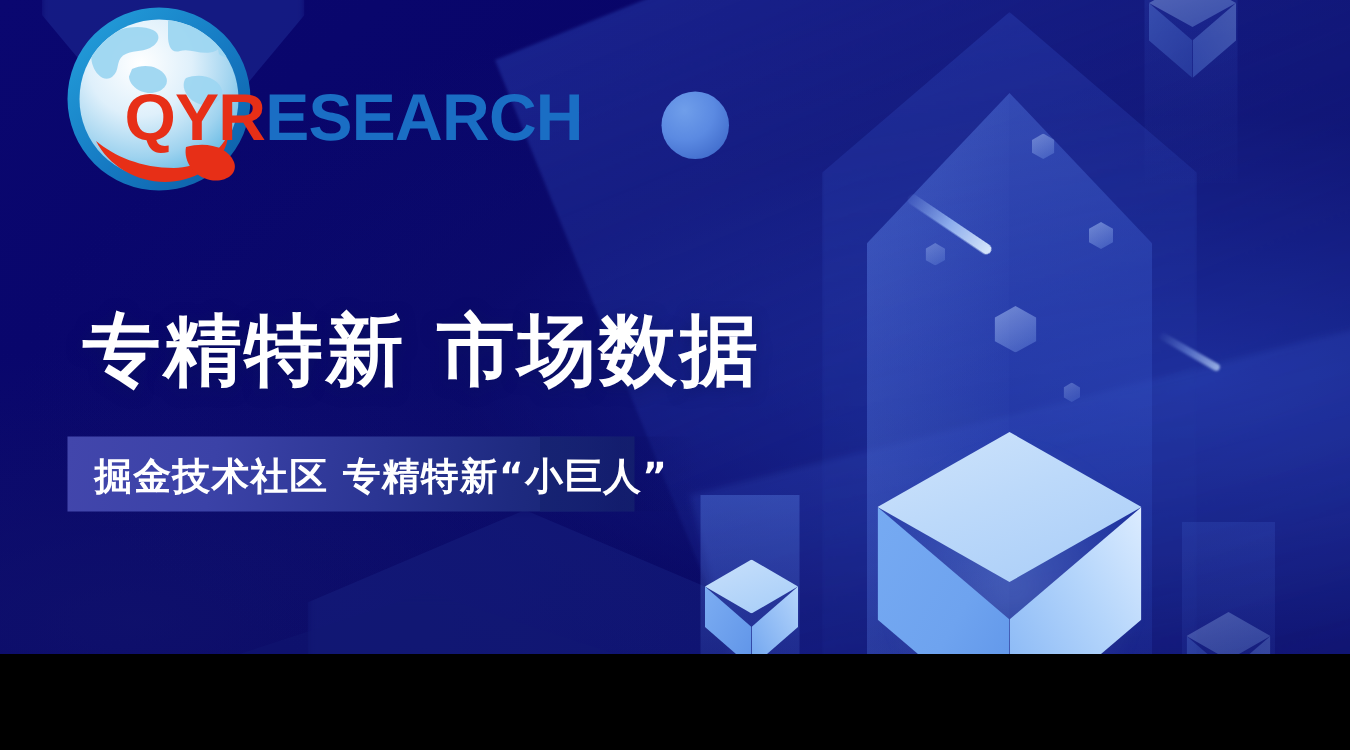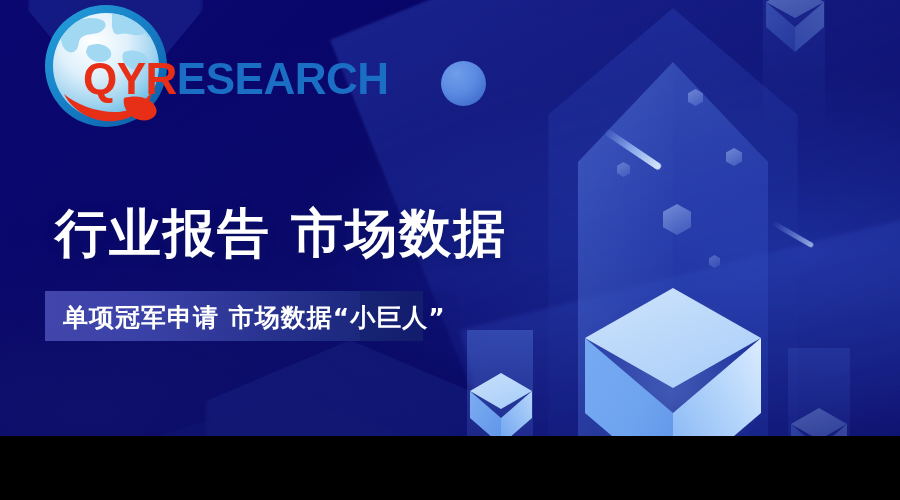--- a/index.html
+++ b/index.html
@@ -417,21 +417,21 @@
                C118 100 104 110 88 110 C66 110 48 102 36 92 Z" fill="#e72f17"></path>
       <path d="M96 96 C110 92 124 96 128 106 C131 114 122 120 112 118
                C102 116 94 106 96 96 Z" fill="#e72f17"></path>
     </svg>
 
     <div class="logo-text">
       <span class="logo-qyr">QYR</span><span class="logo-research">ESEARCH</span>
     </div>
   </div>
 
-  <div class="headline">行业报告  市场数据</div>
+  <div class="headline">专精特新  市场数据</div>
 
   <div class="subtitle-band"></div>
   <div class="subtitle-band-fade"></div>
-  <div class="subtitle-text">单项冠军申请  市场数据“小巨人”</div>
+  <div class="subtitle-text">掘金技术社区  专精特新“小巨人”</div>
 
   <div class="watermark">掘金技术社区 @ qyr恒州博智</div>
 
 </div>
 
 </body></html>

